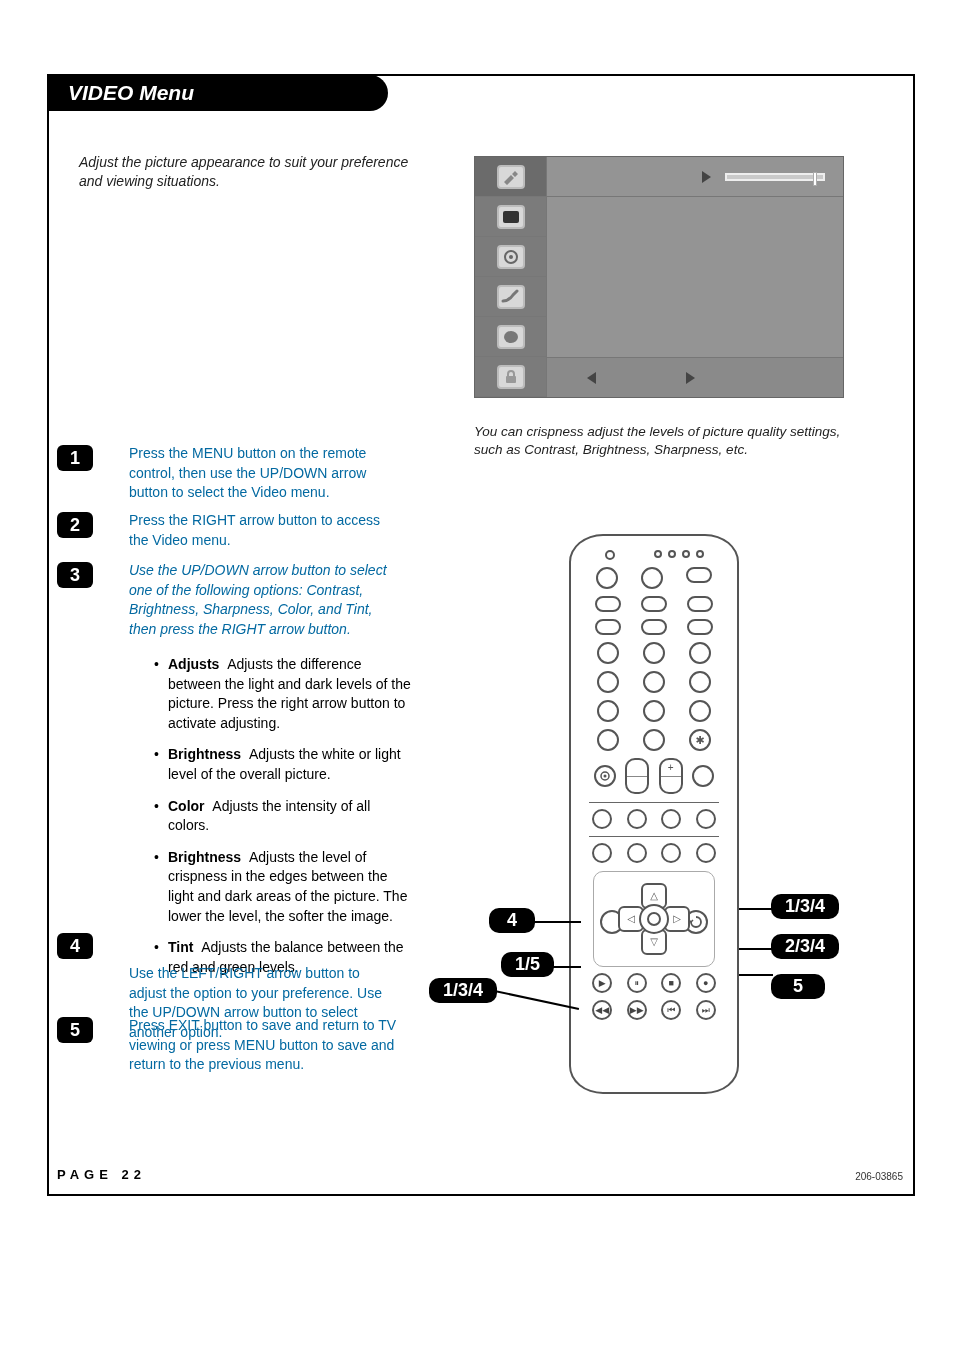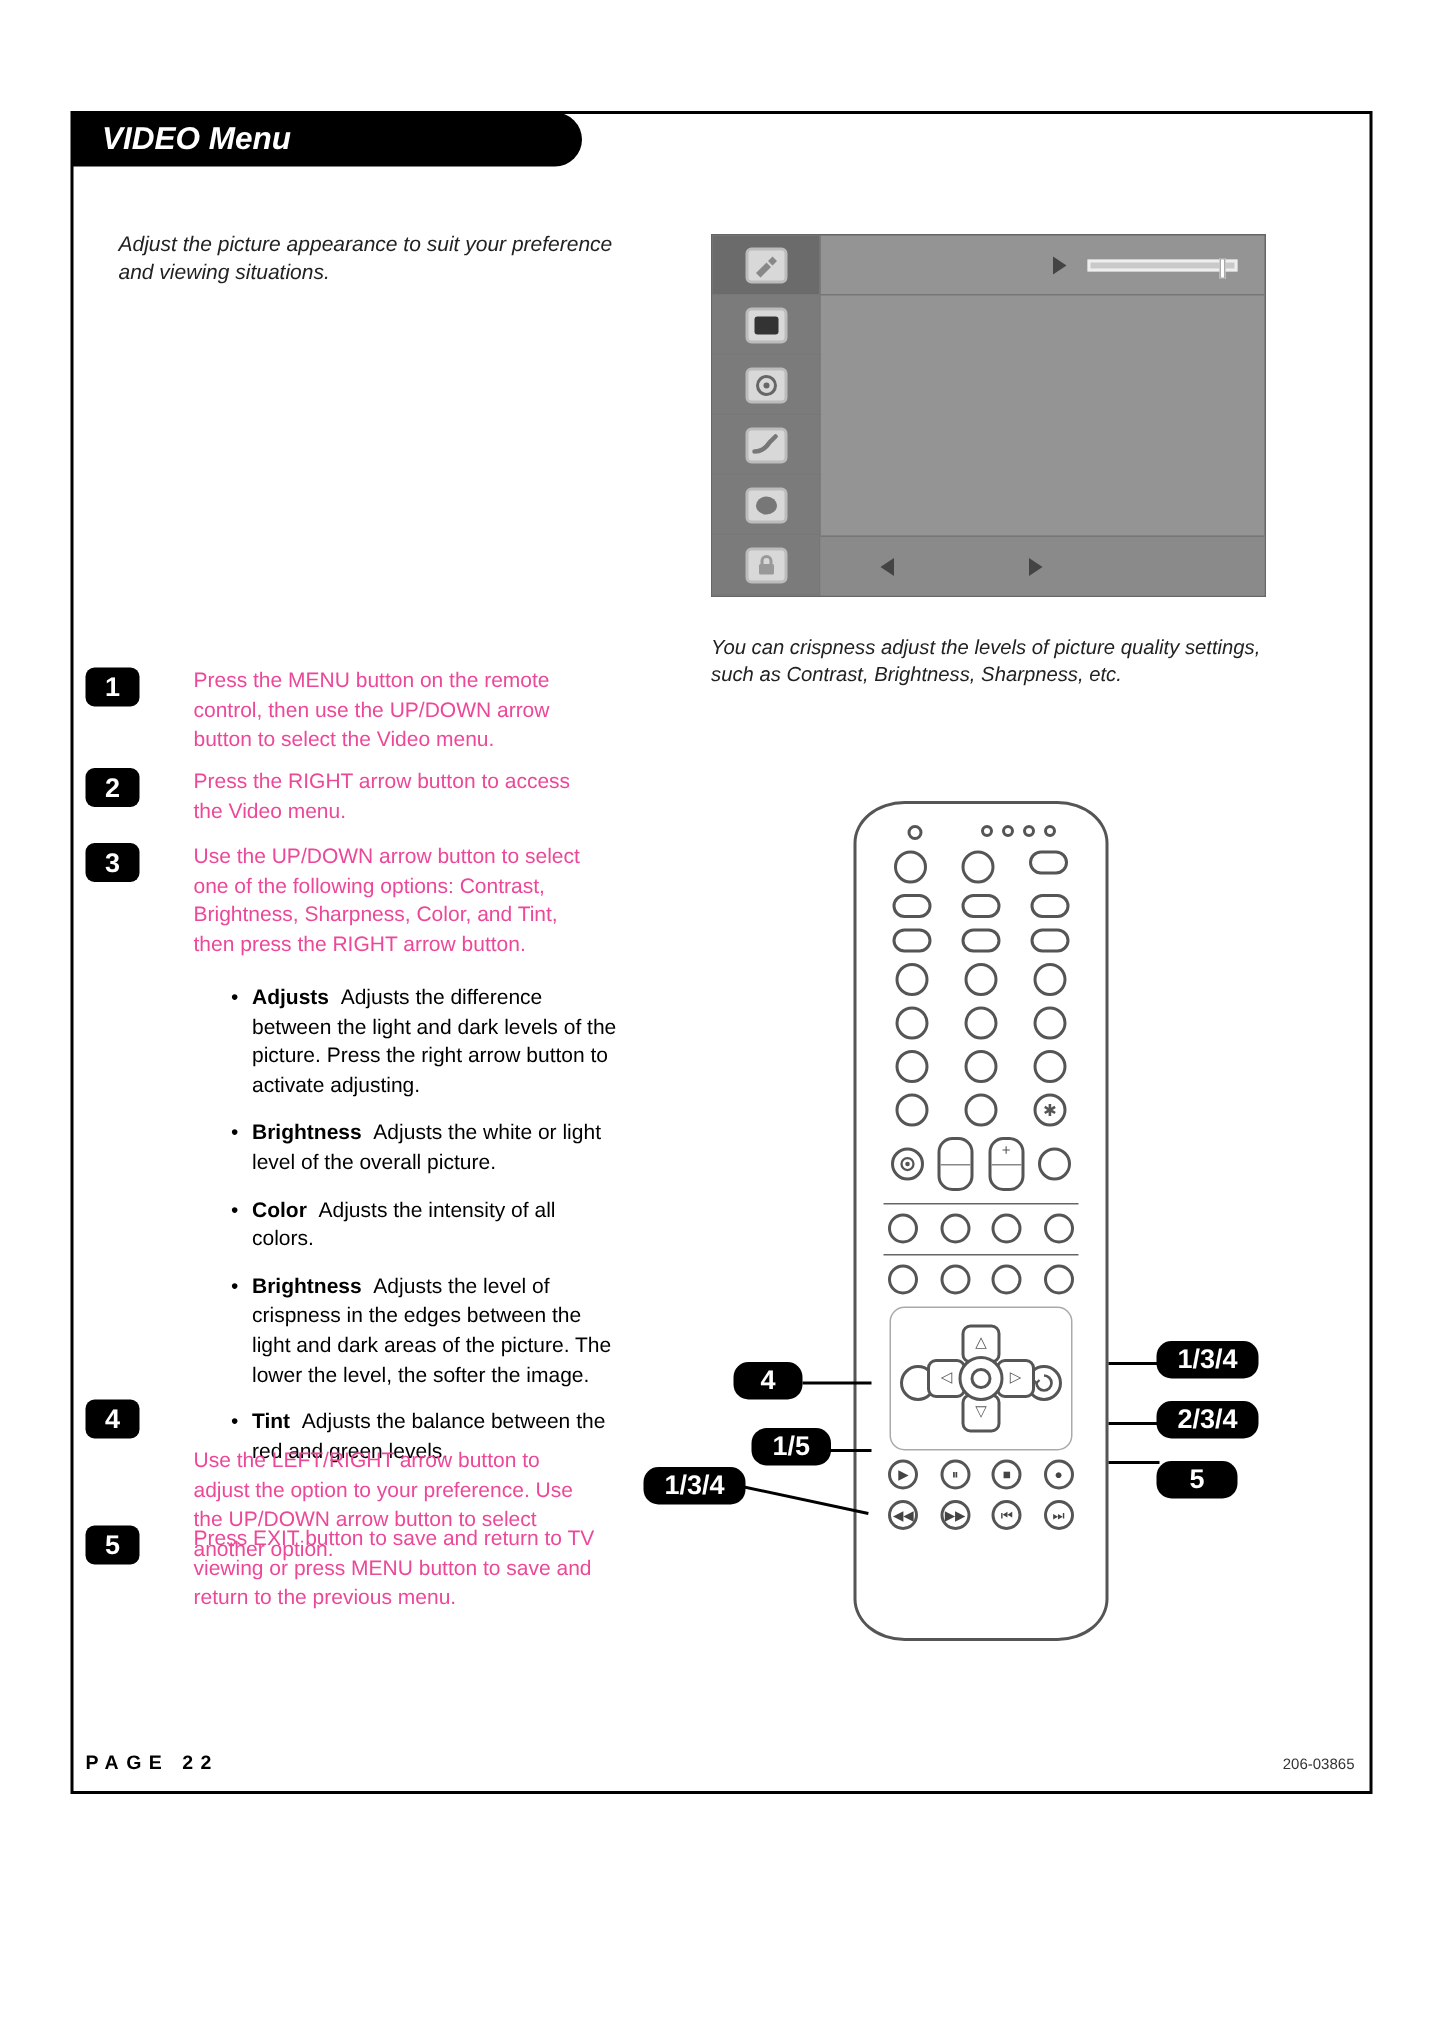--- a/index.html
+++ b/index.html
@@ -41,21 +41,21 @@
   .step-badge {
     position: absolute;
     width: 36px; height: 26px;
     background: #000; color: #fff;
     border-radius: 6px;
     display: flex; align-items: center; justify-content: center;
     font-weight: 700; font-size: 18px;
   }
   .step-text {
     position: absolute; font-size: 14px; line-height: 1.4;
-    color: #ec4899; width: 270px;
+    color: #0369a1; width: 270px;
   }
   .bullets {
     position: absolute; left: 105px; top: 579px; width: 260px;
     font-size: 14px; line-height: 1.4;
   }
   .bullets li { list-style: none; position: relative; padding-left: 14px; margin-bottom: 12px; }
   .bullets li::before { content: "•"; position: absolute; left: 0; top: 0; }
   .bullets .bl { font-weight: 700; }
 
   
@@ -271,21 +271,21 @@
   <div class="step-text" style="left:80px; top:368px;">Press the MENU button on the remote control, then use the UP/DOWN arrow button to select the Video menu.</div>
 
   <div class="step-badge" style="left:8px; top:436px;">
       <span>2</span>
     </div>
   <div class="step-text" style="left:80px; top:435px;">Press the RIGHT arrow button to access the Video menu.</div>
 
   <div class="step-badge" style="left:8px; top:486px;">
       <span>3</span>
     </div>
-  <div class="step-text" style="left:80px; top:485px;">Use the UP/DOWN arrow button to select one of the following options: Contrast, Brightness, Sharpness, Color, and Tint, then press the RIGHT arrow button.</div>
+  <div class="step-text" style="left:80px; top:485px;font-style:italic;">Use the UP/DOWN arrow button to select one of the following options: Contrast, Brightness, Sharpness, Color, and Tint, then press the RIGHT arrow button.</div>
 
   <ul class="bullets">
     <li><span class="bl">Adjusts</span>&nbsp;&nbsp;<span>Adjusts the difference between the light and dark levels of the picture. Press the right arrow button to activate adjusting.</span></li>
     <li><span class="bl">Brightness</span>&nbsp;&nbsp;<span>Adjusts the white or light level of the overall picture.</span></li>
     <li><span class="bl">Color</span>&nbsp;&nbsp;<span>Adjusts the intensity of all colors.</span></li>
     <li><span class="bl">Brightness</span>&nbsp;&nbsp;<span>Adjusts the level of crispness in the edges between the light and dark areas of the picture. The lower the level, the softer the image.</span></li>
     <li><span class="bl">Tint</span>&nbsp;&nbsp;<span>Adjusts the balance between the red and green levels.</span></li>
   </ul>
 
   <div class="step-badge" style="left:8px; top:857px;">

